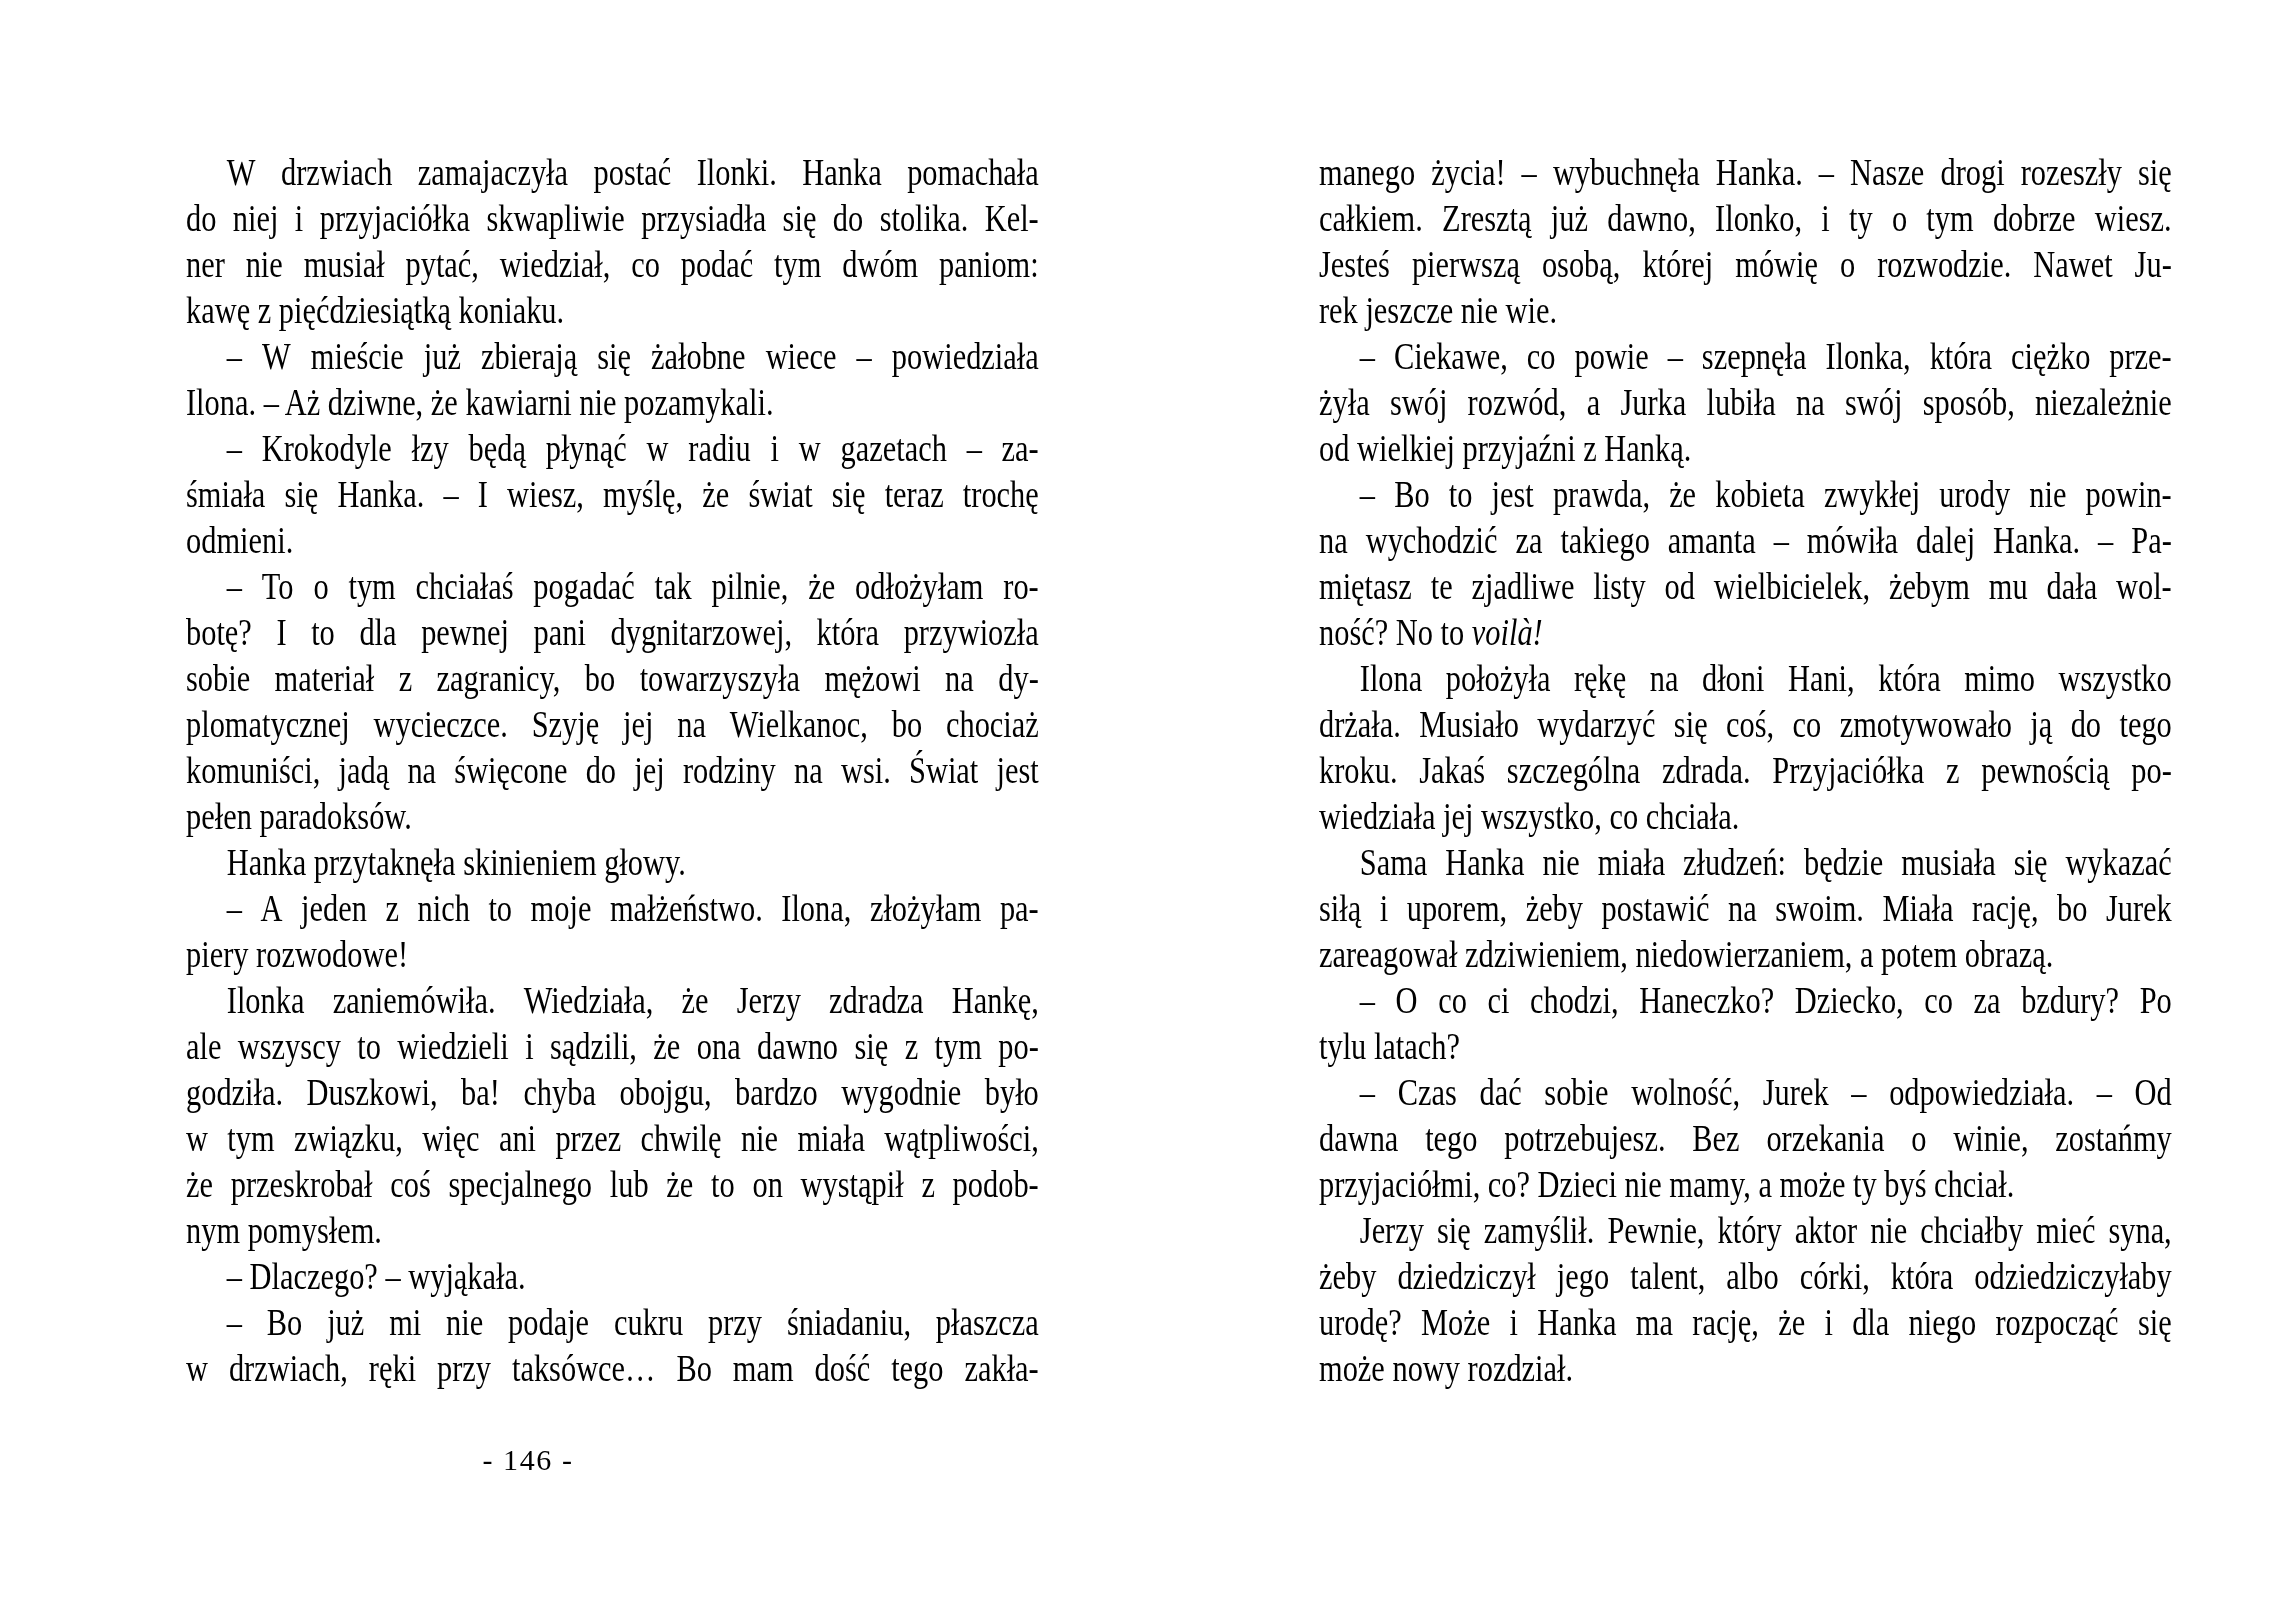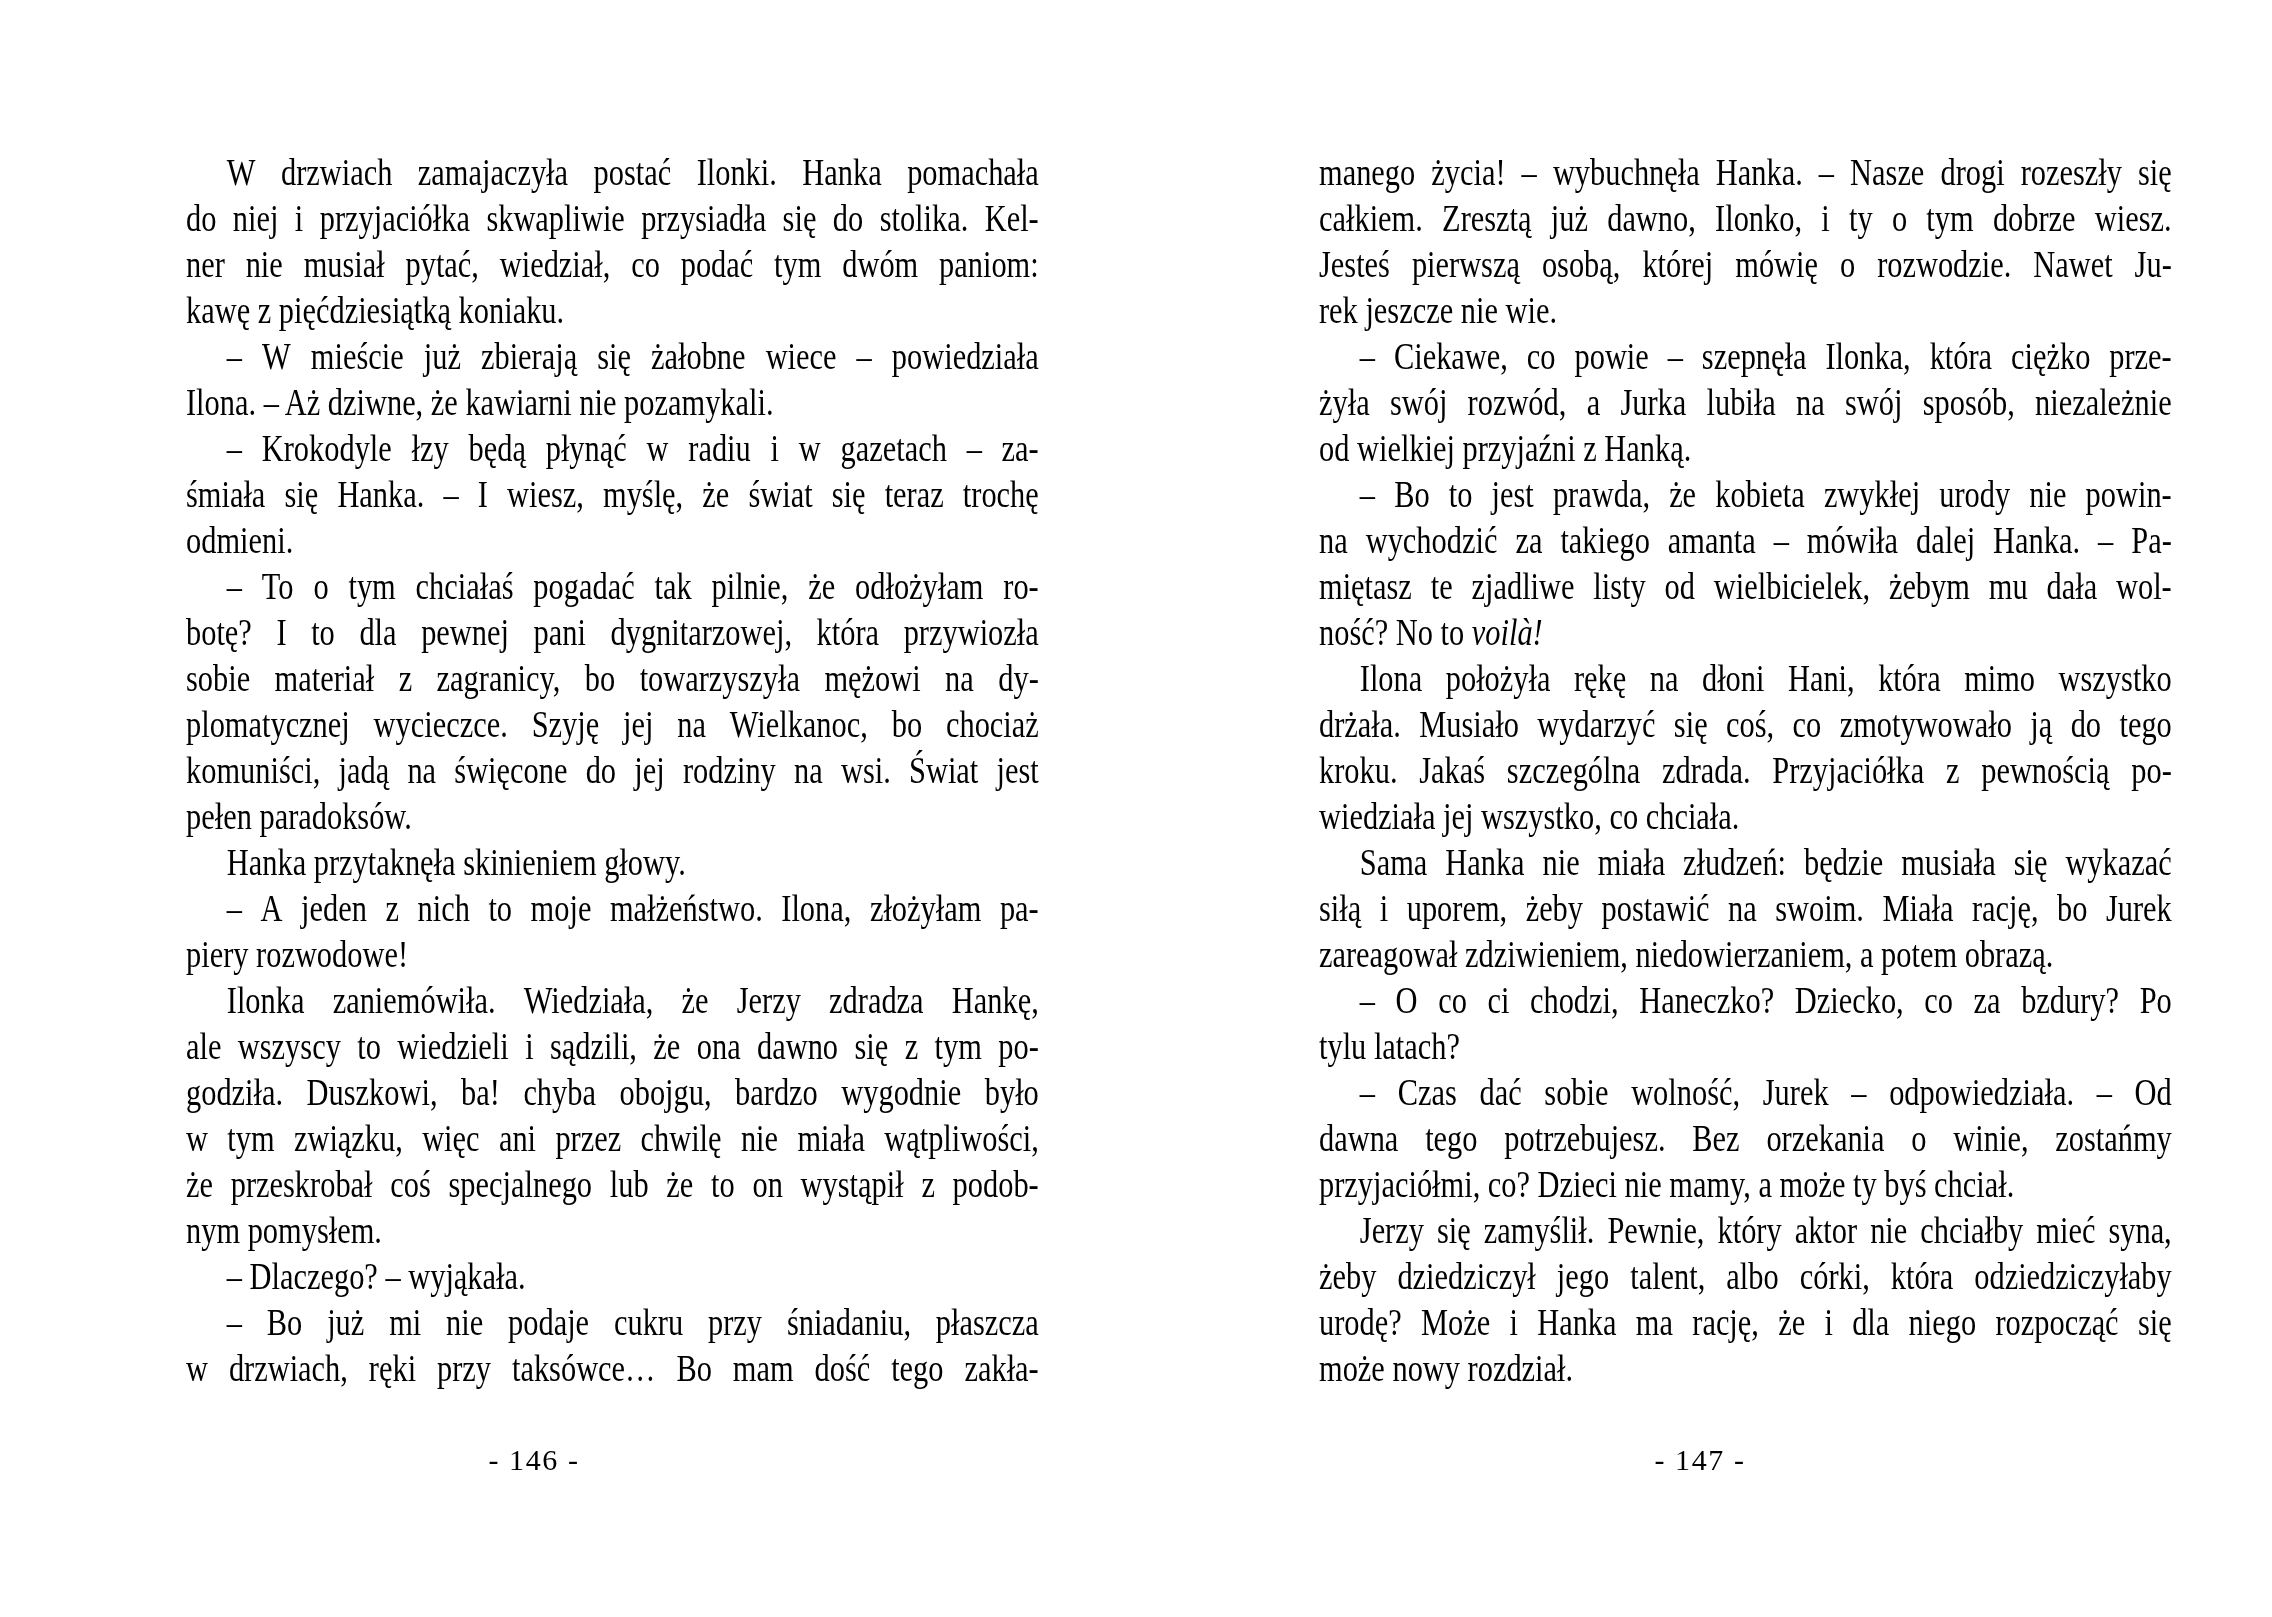--- a/index.html
+++ b/index.html
@@ -37,21 +37,21 @@
   .pagenum{
     position:absolute;
     top:1437px;
     width:850px;
     text-align:center;
     font-size:30px;
     line-height:46px;
     letter-spacing:1.6px;
     color:#000000;
   }
-  #num-left{left:109px;}
+  #num-left{left:103px;}
   #num-right{left:1275px;}
 </style>
 </head>
 <body>
 
 <div class="spread">
   <div class="textcol" id="col-left">
       <div class="para">
         <div class="line just indent">
           <span>W</span>
@@ -552,15 +552,14 @@
           <span>i</span>
           <span>dla</span>
           <span>niego</span>
           <span>rozpocząć</span>
           <span>się</span>
         </div>
         <div class="line">może nowy rozdział.</div>
       </div>
     </div>
   <div class="pagenum" id="num-left">- 146 -</div>
-  <div class="pagenum" id="num-right">- 147 -</div>
 </div>
 
 
 </body></html>

